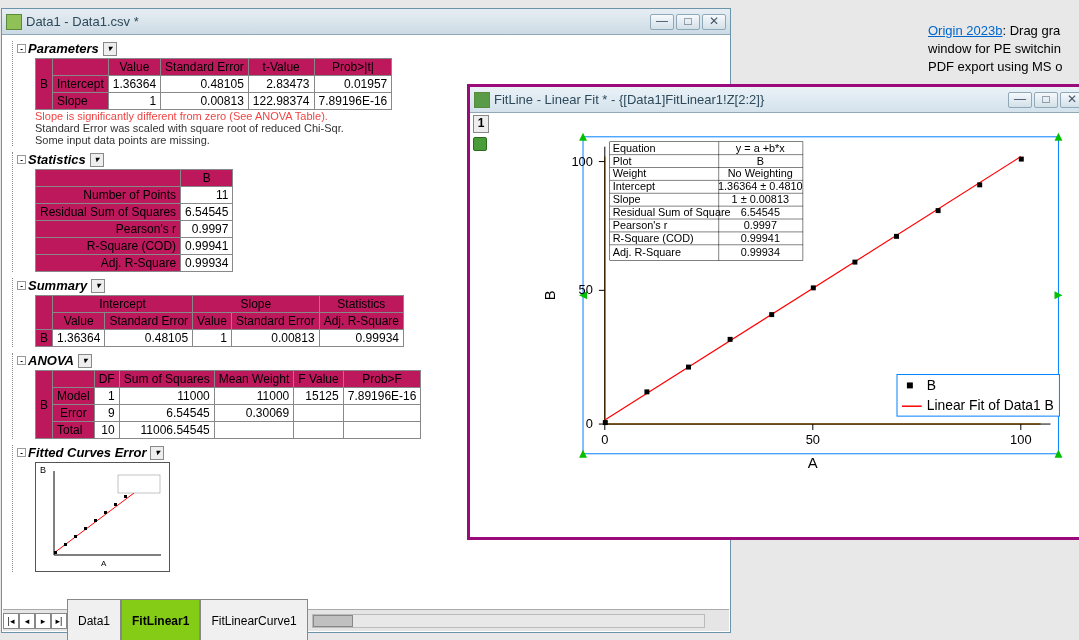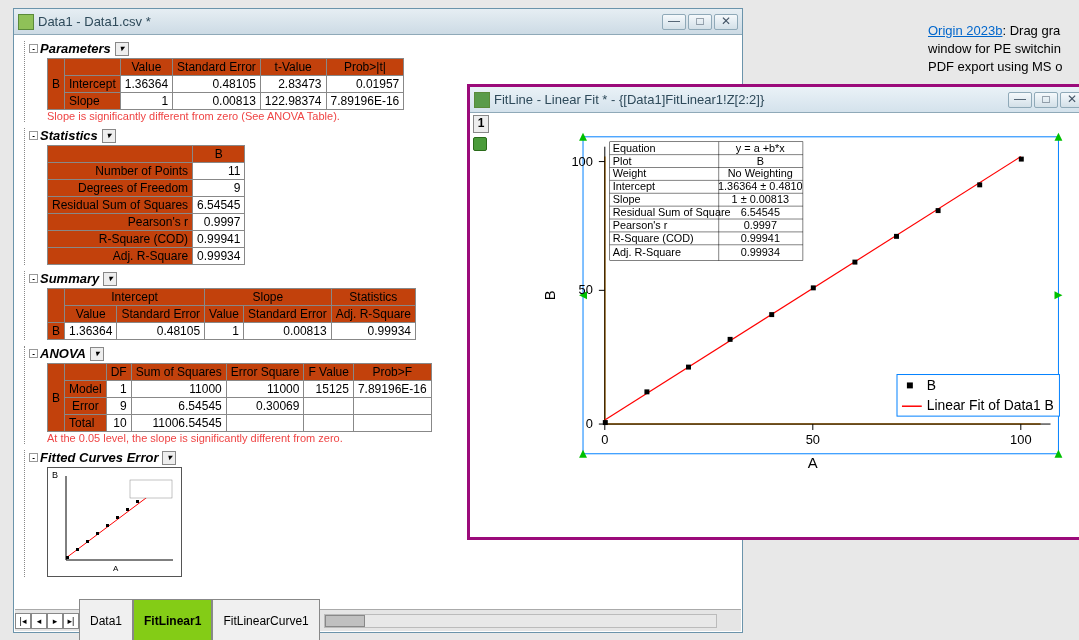--- a/index.html
+++ b/index.html
@@ -10,31 +10,31 @@
   .side-text a { color: #0066cc; text-decoration: underline; }
 
   
   .win { position: absolute; border: 1px solid #6b94ab; background: #fff; }
   .win-title { background: linear-gradient(#e6eef3,#cddbe5); height: 26px; display: flex; align-items: center; padding: 0 4px; border-bottom: 1px solid #8fa9b8; }
   .win-title .icon-app { width: 16px; height: 16px; background: #8fc158; display:inline-block; margin-right:4px;border:1px solid #5a8a3a;}
   .win-title .title-text { color: #2e4a5a; font-size: 13px; flex: 1; }
   .win-ctrl { display: flex; gap:2px; }
   .win-btn { width: 24px; height: 16px; background: linear-gradient(#f5f9fc,#d3e0e8); border: 1px solid #8fa9b8; border-radius: 2px; font-size: 12px; text-align:center; line-height:12px; color:#456;cursor:pointer;}
   
-  .data1-win { top: 8px; left: 13px; width: 730px; height: 625px; }
+  .data1-win { top: 8px; left: 1px; width: 730px; height: 625px; }
   .data1-body { padding: 4px; height: calc(100% - 26px - 22px); overflow: hidden; font-size: 12px; position: relative; }
 
   .tree-box { border: 1px solid #999; font-size: 8px; width: 9px; height: 9px; line-height:7px; text-align:center; display:inline-block; margin-right:2px; background:#fff; vertical-align: middle;cursor:pointer;}
 
   .sect-head { font-style: italic; font-weight: bold; font-size: 13px; display: flex; align-items: center; margin: 2px 0; }
   .dd-arrow { width: 14px; height: 14px; border:1px solid #888; margin-left:4px; font-size:8px; text-align:center; line-height:12px; background:#eee;cursor:pointer;}
 
   table.grid { border-collapse: collapse; font-size: 12px; }
   table.grid td, table.grid th { border: 1px solid #888; padding: 1px 4px; text-align: right; background: #fff;}
-  table.grid .hcell { background: #c2410c; text-align:center; }
+  table.grid .hcell { background: #be185d; text-align:center; }
 
   .blue-note { color: #ef4444; font-size: 11px; }
   .small-note { color: #333; font-size: 11px; }
 
   .indent { margin-left: 18px; }
   .subsect { border-left:1px dotted #888; margin-left:6px; padding-left:4px; margin-bottom: 6px;}
 
   .curves-plot { border:1px solid #555; width: 135px; height: 110px; position:relative; margin-left:18px;}
 
   .tabs-bar { position: absolute; bottom: 1px; left: 1px; right:1px; height: 22px; background:#e5e5e5; display:flex; align-items:center; border-top:1px solid #aaa;}
@@ -99,41 +99,39 @@
         <tr>
           <td class="hcell" style="text-align:left">Slope</td>
           <td>1</td>
           <td>0.00813</td>
           <td>122.98374</td>
           <td>7.89196E-16</td>
         </tr>
       </tbody>
         </table>
       <div class="blue-note indent">Slope is significantly different from zero (See ANOVA Table).</div>
+      <div class="small-note indent">Standard Error was scaled with square root of reduced Chi-Sqr.</div>
+      <div class="small-note indent">Some input data points are missing.</div>
     </div>
 
     <div class="subsect">
       <div class="sect-head">
           <span class="tree-box">-</span>
           <span>Statistics</span>
           <span class="dd-arrow">▾</span>
         </div>
       <table class="grid indent">
         <tbody>
             <tr>
               <td class="hcell"></td>
               <td class="hcell">B</td>
             </tr>
         <tr>
               <td class="hcell" style="text-align:right">Number of Points</td>
               <td>11</td>
-            </tr>
-        <tr>
-              <td class="hcell" style="text-align:right">Degrees of Freedom</td>
-              <td>9</td>
             </tr>
         <tr>
               <td class="hcell" style="text-align:left">Residual Sum of Squares</td>
               <td>6.54545</td>
             </tr>
         <tr>
               <td class="hcell" style="text-align:right">Pearson's r</td>
               <td>0.9997</td>
             </tr>
         <tr>
@@ -187,21 +185,21 @@
           <span>ANOVA</span>
           <span class="dd-arrow">▾</span>
         </div>
       <table class="grid indent">
         <tbody>
             <tr>
           <td class="hcell" rowspan="4">B</td>
           <td class="hcell"></td>
           <td class="hcell">DF</td>
           <td class="hcell">Sum of Squares</td>
-          <td class="hcell">Error Square</td>
+          <td class="hcell">Mean Weight</td>
           <td class="hcell">F Value</td>
           <td class="hcell">Prob&gt;F</td>
         </tr>
         <tr>
           <td class="hcell" style="text-align:right">Model</td>
           <td>1</td>
           <td>11000</td>
           <td>11000</td>
           <td>15125</td>
           <td>7.89196E-16</td>
@@ -217,21 +215,20 @@
         <tr>
           <td class="hcell" style="text-align:left">Total</td>
           <td>10</td>
           <td>11006.54545</td>
           <td></td>
           <td></td>
           <td></td>
         </tr>
       </tbody>
         </table>
-      <div class="blue-note indent">At the 0.05 level, the slope is significantly different from zero.</div>
     </div>
 
     <div class="subsect">
       <div class="sect-head">
           <span class="tree-box">-</span>
           <span>Fitted Curves Error</span>
           <span class="dd-arrow">▾</span>
         </div>
       <div class="curves-plot">
         <svg width="133" height="108">

